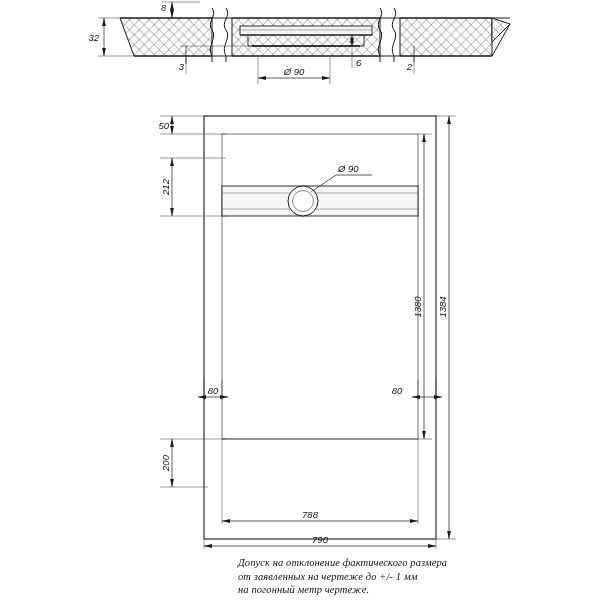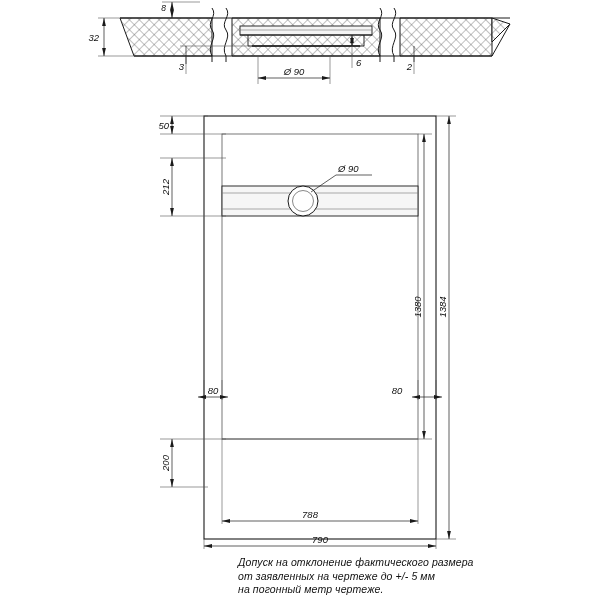--- a/index.html
+++ b/index.html
@@ -24,20 +24,21 @@
   .note {
     position: absolute;
     left: 238px;
     top: 556px;
     width: 350px;
     font-style: italic;
     font-size: 10.5px;
     line-height: 13.5px;
     color: #111;
     letter-spacing: 0.1px;
+    font-family: Liberation Serif, serif;
   }
   .note div { white-space: nowrap; }
   text {
     font-family: "Liberation Sans", sans-serif;
     fill: #111;
   }
   .dim-text { font-size: 9.5px; font-style: italic; }
   .dim-text-sm { font-size: 8.5px; font-style: italic; }
 </style>
 </head>
@@ -216,15 +217,15 @@
       <line x1="204" y1="539" x2="204" y2="549" stroke="#555" stroke-width="0.6"></line>
       <line x1="436" y1="539" x2="436" y2="549" stroke="#555" stroke-width="0.6"></line>
       <line x1="204" y1="546" x2="436" y2="546" stroke="#1a1a1a" stroke-width="0.7" marker-start="url(#arrR)" marker-end="url(#arrL)"></line>
       <text class="dim-text" x="320" y="543" text-anchor="middle">790</text>
     </g>
   </g>
 </svg>
 
 <div class="note">
   <div>Допуск на отклонение фактического размера</div>
-  <div>от заявленных на чертеже до +/- 5 мм</div>
+  <div>от заявленных на чертеже до +/- 1 мм</div>
   <div>на погонный метр чертеже.</div>
 </div>
 
 </body></html>

